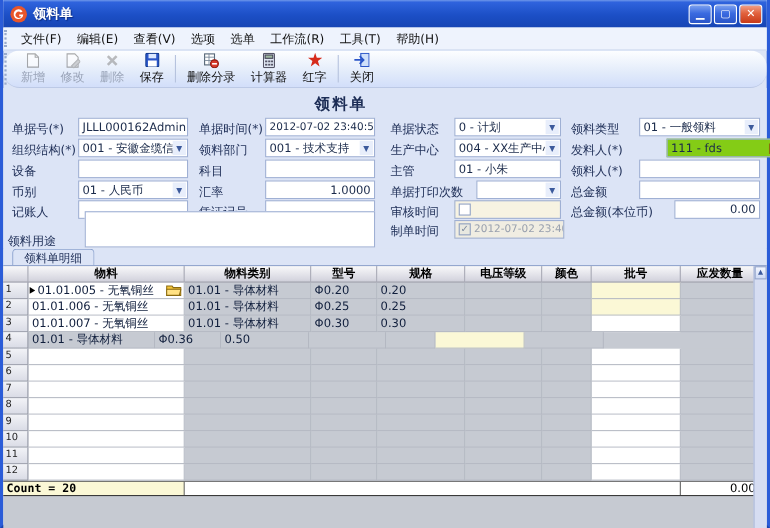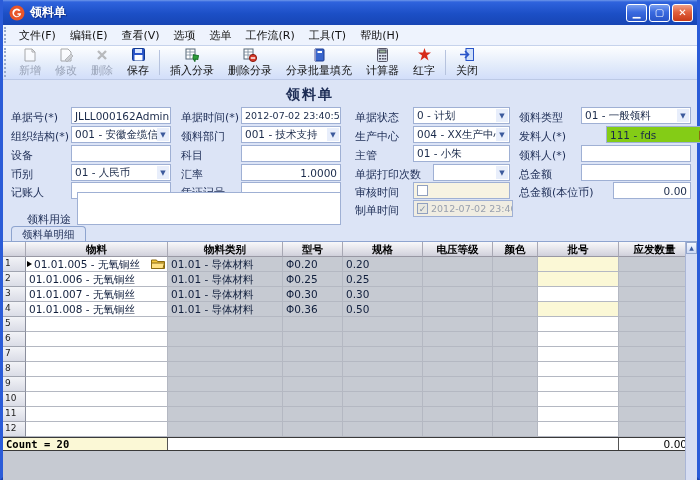--- a/index.html
+++ b/index.html
@@ -18,21 +18,21 @@
             background:linear-gradient(180deg,#7ba0ef,#3a6ae0 45%,#2a55c8); }
   .winbtn.close { background:linear-gradient(180deg,#f0a088,#e1613d 45%,#c83a18); }
 
   
   .menubar { height:21px; background:#eef3fd; border-bottom:1px solid #c6d3ec; display:flex; align-items:center; }
   .grip { width:7px; align-self:stretch; margin:2px 1px; border-left:2px dotted #98aacb; }
   .menuitem { padding:2px 7px; font-size:11px; color:#111; }
 
   
   .toolbar { height:34px; background:linear-gradient(180deg,#fdfeff,#e2ebfa 60%,#d2defa);
-             border-bottom:1px solid #bcc9e6; display:flex; align-items:stretch; }
+             border-bottom:1px solid #bcc9e6; display:flex; align-items:stretch;border-radius:15px; }
   .tbtn { display:flex; flex-direction:column; align-items:center; justify-content:center;
           padding:1px 7px; font-size:11px; color:#111; gap:1px; }
   .tbtn .ic { width:16px; height:15px; display:flex; align-items:center; justify-content:center; }
   .tbtn.disabled { color:#9aa4b8; }
   .tbtn.disabled .ic { filter:grayscale(1); opacity:.55; }
   .tsep { width:1px; background:#b6c3de; margin:4px 3px; }
   .toolbar2 { height:22px; background:linear-gradient(180deg,#fbfdff,#dde7f9);
               border-bottom:1px solid #c2cfe9; display:flex; align-items:center; }
   .tbtn2 { padding:3px 8px; font-size:11px; font-weight:bold; color:#222; }
   .tbtn2.disabled { color:#a7b0c2; font-weight:normal; }
@@ -165,45 +165,25 @@
           </svg>
         </span>
       <span>保存</span>
     </div>
     <div class="tsep"></div>
     <div class="tbtn">
       <span class="ic">
           <svg width="14" height="14" viewBox="0 0 14 14">
             <rect x="1" y="1" width="9" height="10" fill="#fff" stroke="#567"></rect>
             <path d="M1 4h9 M1 7h9 M5 1v10" stroke="#789" stroke-width="0.8"></path>
-            <path d="M8 7 L13 7 L13 11 L10.5 11 L10.5 13.5 L8 10.5 Z" fill="#2e9e3a" stroke="#187028" transform="rotate(10 10 10)"></path>
-          </svg>
-        </span>
-      <span>插入分录</span>
-    </div>
-    <div class="tbtn">
-      <span class="ic">
-          <svg width="14" height="14" viewBox="0 0 14 14">
-            <rect x="1" y="1" width="9" height="10" fill="#fff" stroke="#567"></rect>
-            <path d="M1 4h9 M1 7h9 M5 1v10" stroke="#789" stroke-width="0.8"></path>
             <circle cx="10" cy="10" r="3.6" fill="#d83a2a" stroke="#8c1a10"></circle>
             <rect x="7.8" y="9.3" width="4.4" height="1.4" fill="#fff"></rect>
           </svg>
         </span>
       <span>删除分录</span>
-    </div>
-    <div class="tbtn">
-      <span class="ic">
-          <svg width="13" height="14" viewBox="0 0 13 14">
-            <path d="M2 1 h8 a1 1 0 0 1 1 1 v10 a1 1 0 0 1 -1 1 h-8 z" fill="#3a66cc" stroke="#1a3a90"></path>
-            <path d="M2 1 v12" stroke="#aac" stroke-width="1.6"></path>
-            <rect x="4.5" y="3" width="4.5" height="2" fill="#fff"></rect>
-          </svg>
-        </span>
-      <span>分录批量填充</span>
     </div>
     <div class="tbtn">
       <span class="ic">
           <svg width="11" height="14" viewBox="0 0 11 14">
             <rect x="0.5" y="0.5" width="10" height="13" rx="1" fill="#dfe6f2" stroke="#556"></rect>
             <rect x="2" y="2" width="7" height="3" fill="#9fb8a0" stroke="#445"></rect>
             <g fill="#556">
               <rect x="2" y="7" width="2" height="1.6"></rect>
               <rect x="4.8" y="7" width="2" height="1.6"></rect>
               <rect x="7.4" y="7" width="1.8" height="1.6"></rect>
@@ -335,21 +315,21 @@
     <div class="fld num" style="left:610px;top:102px;width:78px">
         <span>0.00</span>
       </div>
 
     <span class="lbl" style="left:352px;top:123px">制单时间</span>
     <div class="fld dis" style="left:410px;top:120px;width:100px;font-size:9.5px">
       <span class="chk on">✓</span>
       <span>2012-07-02 23:40:54</span>
     </div>
 
-    <span class="lbl" style="left:24px;top:132px">领料用途</span>
+    <span class="lbl" style="left:4px;top:132px">领料用途</span>
     <textarea class="purpose" style="left: 74px; top: 112px; width: 264px; height: 33px;" value=""></textarea>
   </div>
 
   <div class="tabstrip">
     <div class="tab">领料单明细</div>
   </div>
 
   <div class="gridwrap">
     <div class="hrow">
       <div class="hcell" style="width:23px"></div>
@@ -401,23 +381,20 @@
     <div class="cell" style="width:115px"><span class="txt">01.01 - 导体材料</span></div>
     <div class="cell" style="width:60px"><span class="txt">Φ0.30</span></div>
     <div class="cell" style="width:80px"><span class="txt">0.30</span></div>
     <div class="cell" style="width:70px"><span class="txt"></span></div>
     <div class="cell" style="width:45px"><span class="txt"></span></div>
     <div class="cell batch white" style="width:81px"><span class="txt"></span></div>
     <div class="cell" style="width:72px"><span class="txt"></span></div>
   </div>
         <div class="trow">
     <div class="rnum">4</div>
-    <div class="cell cell0 white" style="width:142px"><span class="txt">01.01.008 - 无氧铜丝</span>
-      
-    </div>
     <div class="cell" style="width:115px"><span class="txt">01.01 - 导体材料</span></div>
     <div class="cell" style="width:60px"><span class="txt">Φ0.36</span></div>
     <div class="cell" style="width:80px"><span class="txt">0.50</span></div>
     <div class="cell" style="width:70px"><span class="txt"></span></div>
     <div class="cell" style="width:45px"><span class="txt"></span></div>
     <div class="cell batch yellow" style="width:81px"><span class="txt"></span></div>
     <div class="cell" style="width:72px"><span class="txt"></span></div>
   </div>
         <div class="trow">
     <div class="rnum">5</div>

